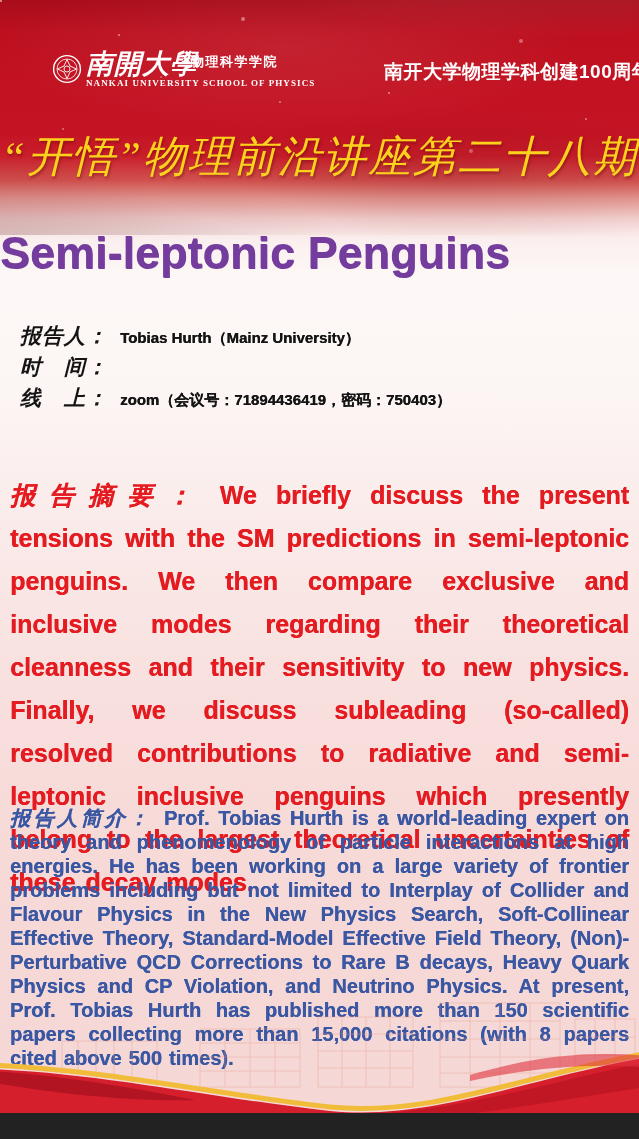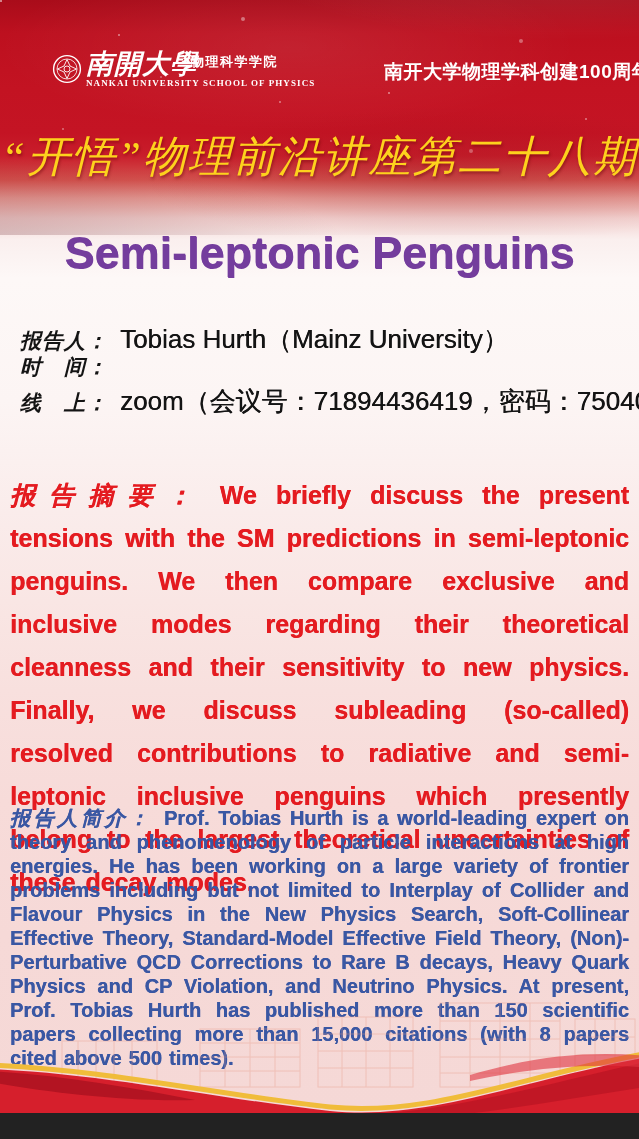--- a/index.html
+++ b/index.html
@@ -38,29 +38,29 @@
     letter-spacing:1.5px;white-space:nowrap;}
   .school-en{position:absolute;left:34px;top:28px;font-family:"Liberation Serif",serif;
     font-weight:700;font-size:9px;letter-spacing:1.1px;white-space:nowrap;}
   .anniversary{position:absolute;left:384px;top:59px;color:#fff;font-weight:700;
     font-size:19px;letter-spacing:.5px;white-space:nowrap;}
   
   .series-title{position:absolute;left:0;top:128px;width:639px;text-align:center;
     font-family:"Liberation Serif",serif;font-style:italic;font-weight:400;
     font-size:43px;color:#fdd21d;letter-spacing:2px;white-space:nowrap;
     text-shadow:1px 2px 3px rgba(90,0,5,.45);}
-  .talk-title{position:absolute;left:0;top:227px;width:639px;text-align:center;
+  .talk-title{position:absolute;left:0;top:227px;width:639px;text-align:left;
     font-weight:700;font-size:45px;color:#743d9d;letter-spacing:0;
     text-shadow:.5px .5px 0 #743d9d;}
   
   .info-list{position:absolute;left:20px;top:322px;width:610px;color:#141414;}
   .info-row{display:flex;align-items:baseline;height:31px;}
   .info-label{flex:0 0 100px;font-family:Liberation Mono, monospace;font-style:italic;
     font-weight:700;font-size:21px;letter-spacing:1px;white-space:nowrap;}
-  .info-value{font-weight:400;font-size:26px;white-space:nowrap;
+  .info-value{font-weight:700;font-size:15px;white-space:nowrap;
     text-shadow:.4px .4px 0 #141414;}
   
   .abstract{position:absolute;left:10px;top:449px;width:619px;
     color:#e41b20;font-weight:700;font-size:25px;line-height:43px;
     text-align:justify;word-spacing:3px;text-shadow:.4px .4px 0 #e41b20;}
   .abstract .sec-label{font-family:"Liberation Serif",serif;font-style:italic;
     letter-spacing:5px;padding-right:14px;}
   
   .bio{position:absolute;left:10px;top:786px;width:619px;
     color:#3a57a3;font-weight:700;font-size:20px;line-height:24px;

